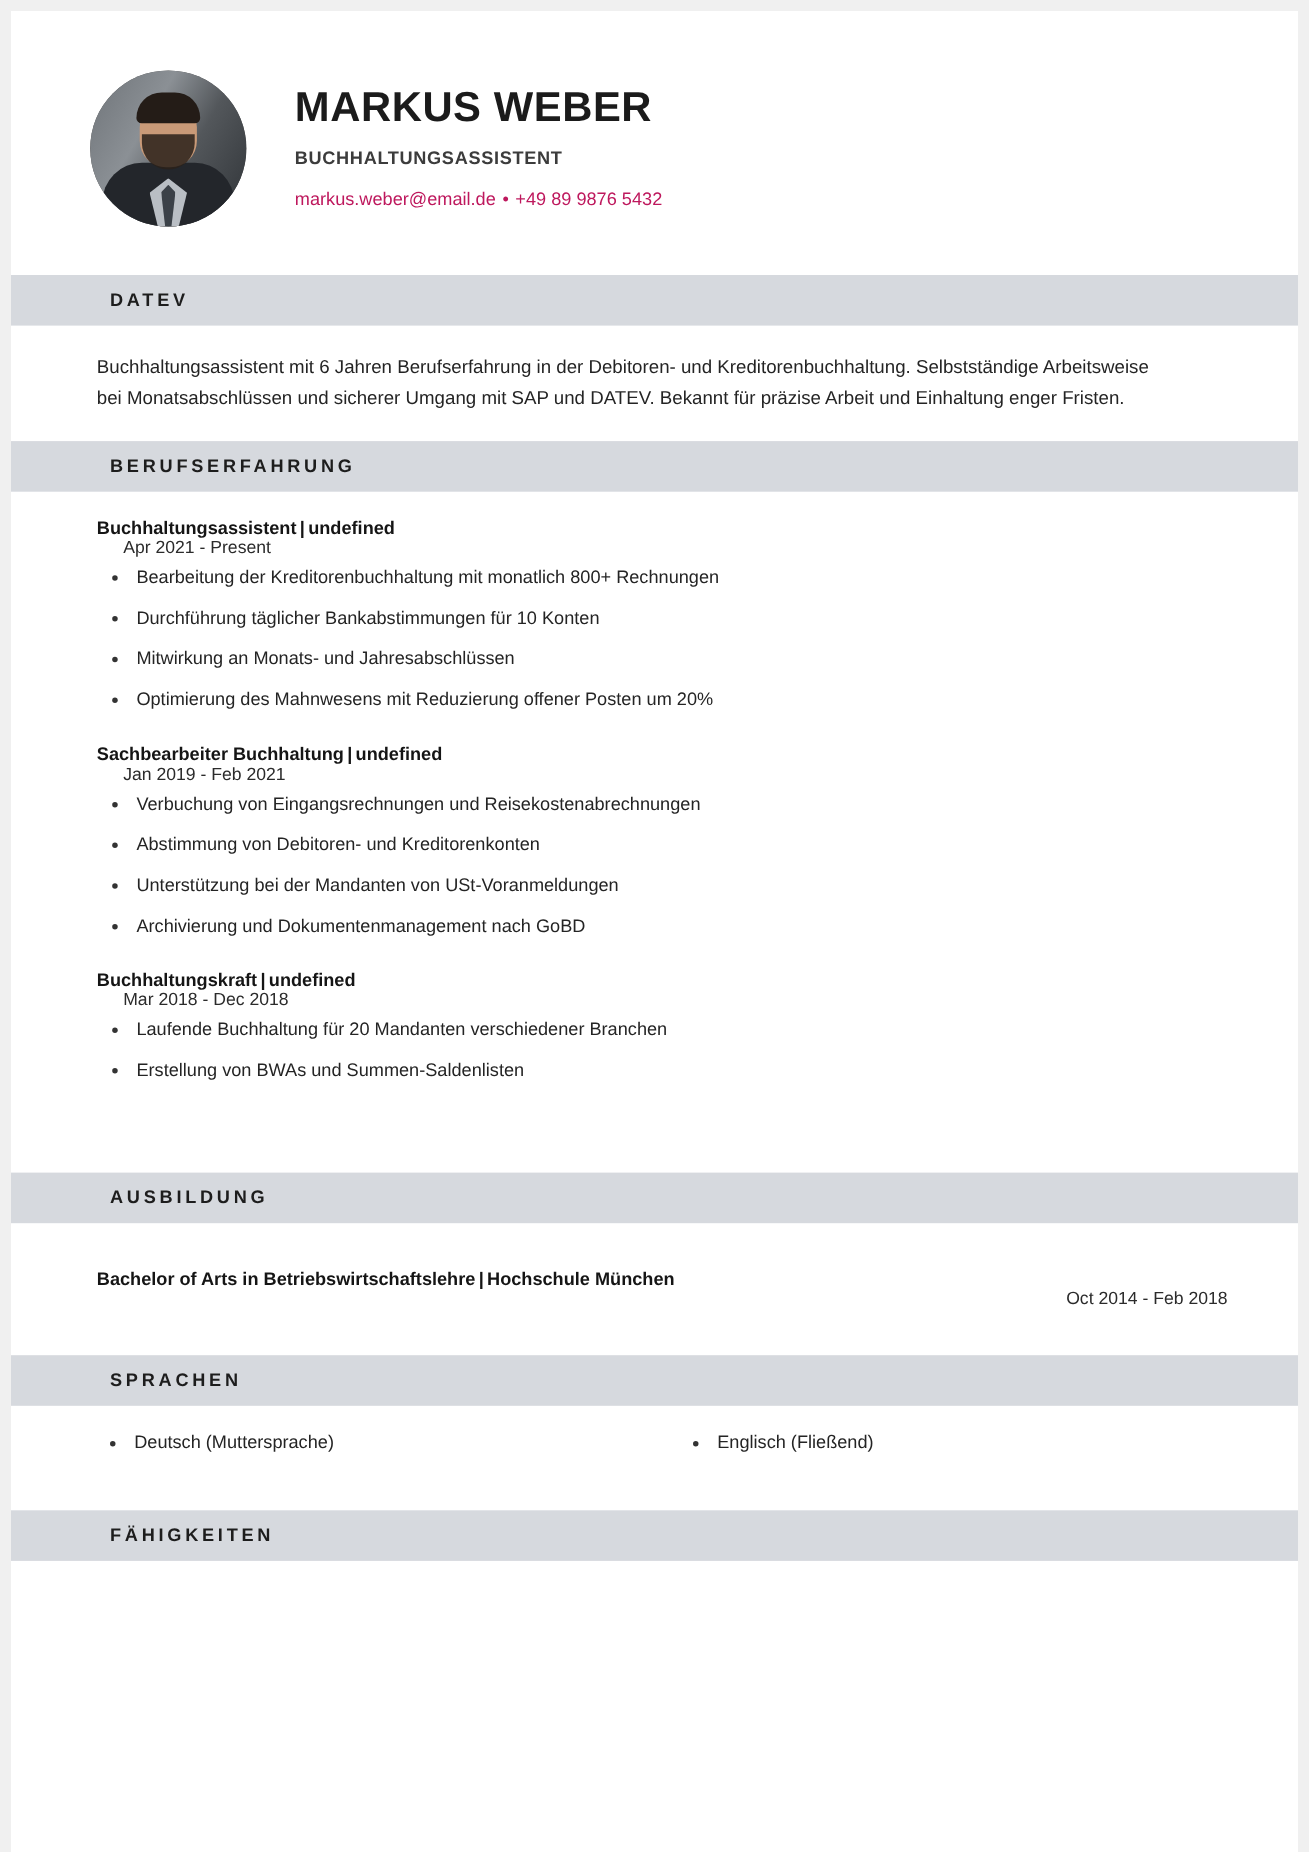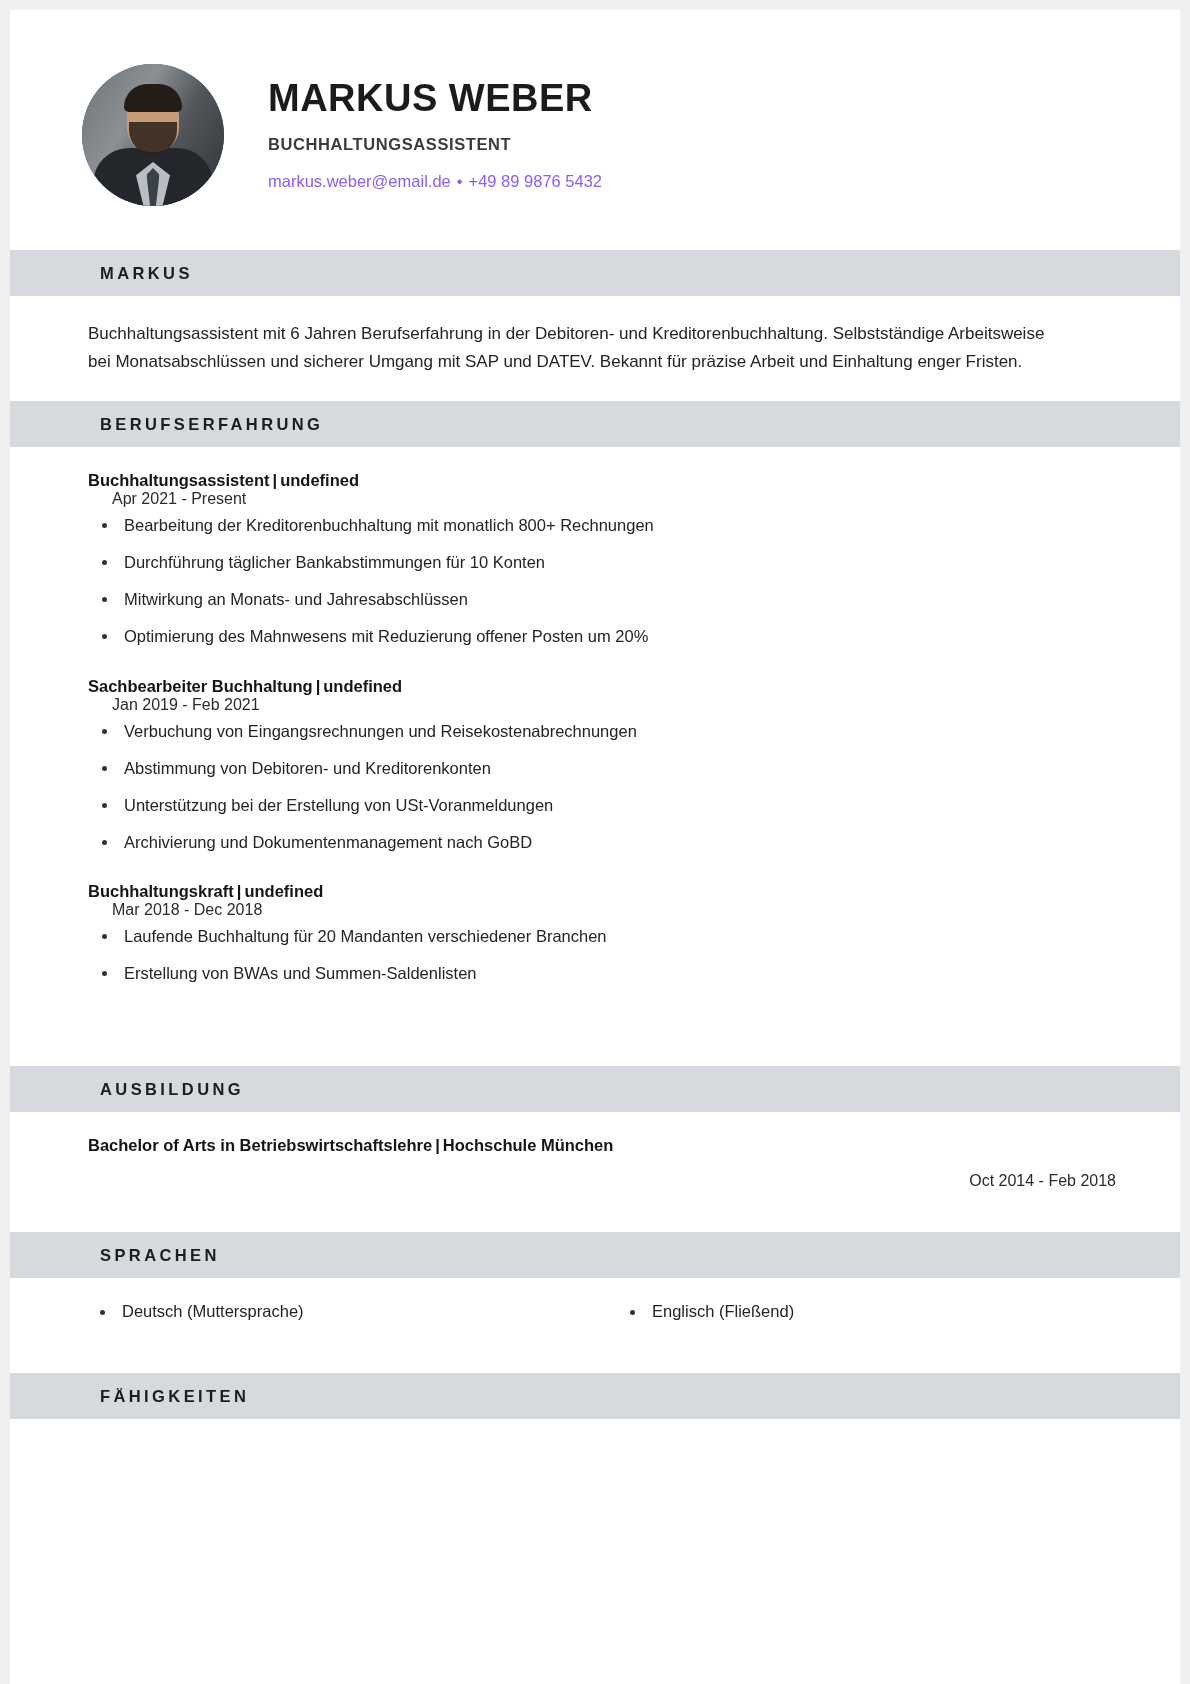--- a/index.html
+++ b/index.html
@@ -122,21 +122,21 @@
   }
   .role {
     font-size: 16.5px;
     font-weight: bold;
     letter-spacing: 0.6px;
     color: #3c3c3c;
     margin: 0 0 18px 0;
   }
   .contact {
     font-size: 16.5px;
-    color: #8b5cf6;
+    color: #be185d;
   }
   .contact .dot { padding: 0 6px; }
 
   
   .section-bar {
     background: #d6d9de;
     height: 46px;
     display: flex;
     align-items: center;
     padding-left: 90px;
@@ -204,21 +204,21 @@
     width: 5px;
     height: 5px;
     border-radius: 50%;
     background: #333;
   }
 
   
   .edu-row {
     display: flex;
     justify-content: space-between;
-    align-items: flex-start;
+    align-items: center;
   }
   .edu-title {
     font-size: 16.5px;
     font-weight: bold;
     color: #151515;
   }
   .edu-dates {
     font-size: 16px;
     color: #2b2b2b;
     white-space: nowrap;
@@ -274,21 +274,21 @@
       <div class="head-text">
         <h1 class="name">MARKUS WEBER</h1>
         <div class="role">BUCHHALTUNGSASSISTENT</div>
         <div class="contact">
           <span>markus.weber@email.de</span><span class="dot">•</span><span>+49 89 9876 5432</span>
         </div>
       </div>
     </div>
 
     <div class="section-bar">
-      <span class="title">MARKUS</span>
+      <span class="title">DATEV</span>
     </div>
     <div class="section-body">
       <div class="profile-text">Buchhaltungsassistent mit 6 Jahren Berufserfahrung in der Debitoren- und Kreditorenbuchhaltung. Selbstständige Arbeitsweise bei Monatsabschlüssen und sicherer Umgang mit SAP und DATEV. Bekannt für präzise Arbeit und Einhaltung enger Fristen.</div>
     </div>
 
     <div class="section-bar">
       <span class="title">BERUFSERFAHRUNG</span>
     </div>
     <div class="section-body">
 
@@ -310,21 +310,21 @@
       <div class="job">
         <div class="job-head">
           <div class="job-title">
             <span>Sachbearbeiter Buchhaltung</span><span class="job-sep">|</span><span>undefined</span>
           </div>
           <div class="job-dates">Jan 2019 - Feb 2021</div>
         </div>
         <ul class="bullets">
           <li>Verbuchung von Eingangsrechnungen und Reisekostenabrechnungen</li>
           <li>Abstimmung von Debitoren- und Kreditorenkonten</li>
-          <li>Unterstützung bei der Erstellung von USt-Voranmeldungen</li>
+          <li>Unterstützung bei der Mandanten von USt-Voranmeldungen</li>
           <li>Archivierung und Dokumentenmanagement nach GoBD</li>
         </ul>
       </div>
 
       <div class="job">
         <div class="job-head">
           <div class="job-title">
             <span>Buchhaltungskraft</span><span class="job-sep">|</span><span>undefined</span>
           </div>
           <div class="job-dates">Mar 2018 - Dec 2018</div>

